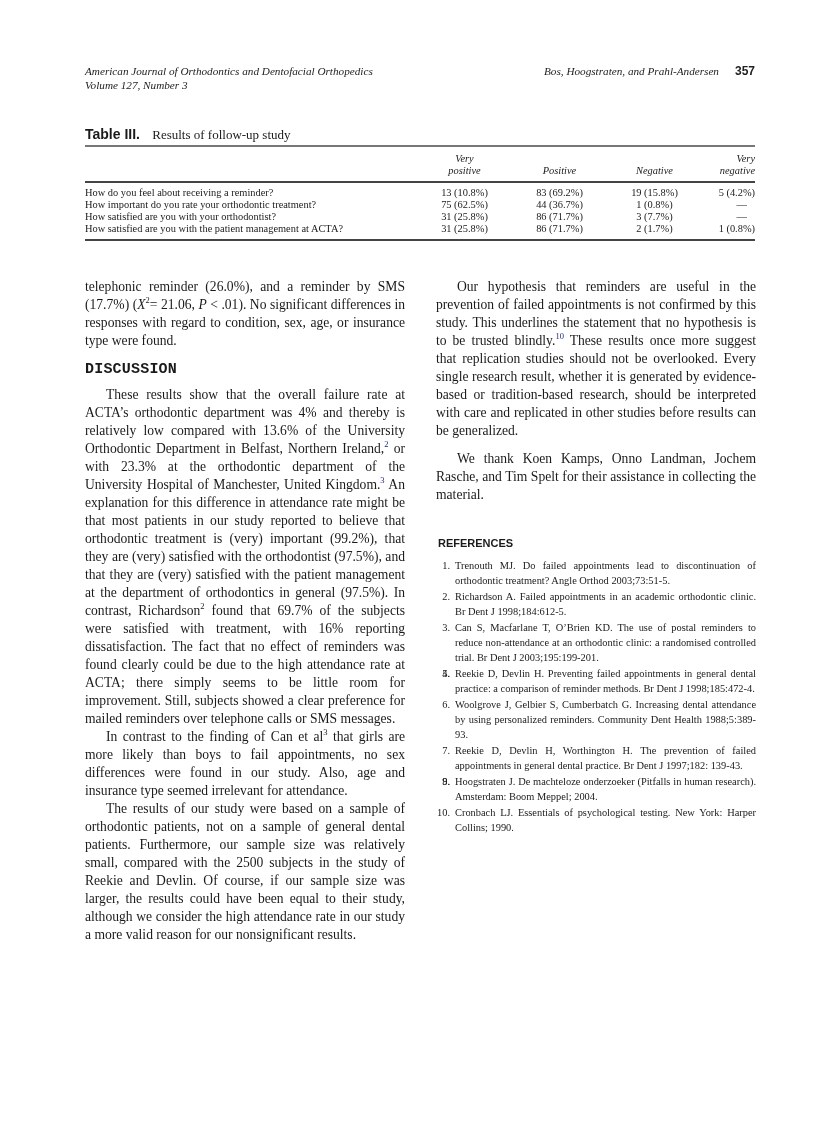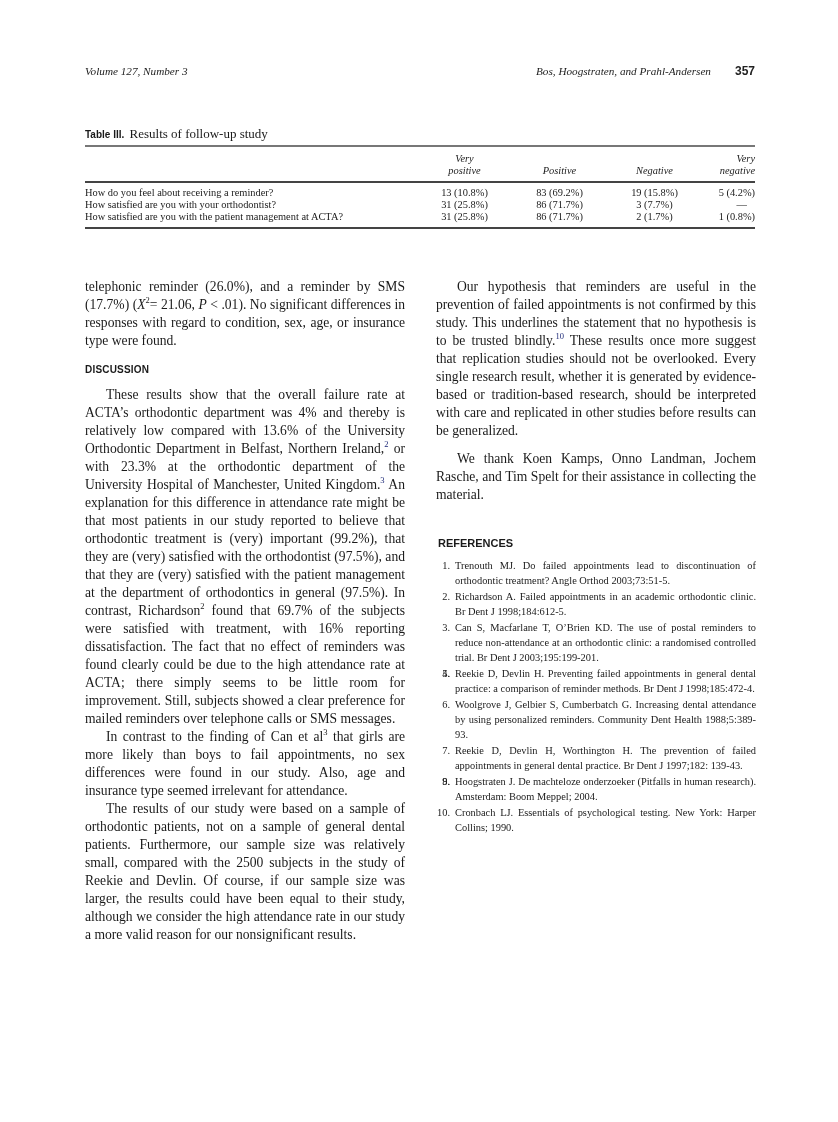--- a/index.html
+++ b/index.html
@@ -1,56 +1,57 @@
 <!DOCTYPE html>
 <html><head>
   <meta charset="utf-8">
   <style>
     html, body { margin: 0; padding: 0; background: #ffffff; }
     body { width: 838px; height: 1122px; position: relative; overflow: hidden; color: #1a1a1a; font-family: "Liberation Serif", serif; }
     .running-head { position: absolute; left: 85px; top: 64px; width: 670px; font-size: 11.2px; font-style: italic; line-height: 14px; color: #222; }
     .running-head .left { position: absolute; left: 0; top: 0; }
     .running-head .right { position: absolute; right: 0; top: 0; white-space: nowrap; }
-    .running-head .page-num { font-family: "Liberation Sans", sans-serif; font-style: normal; font-weight: bold; font-size: 12px; margin-left: 24px; color: #222; }
+    .running-head .page-num { font-family: "Liberation Sans", sans-serif; font-style: normal; font-weight: bold; font-size: 12px; margin-left: 16px; color: #222; }
 
     .table-caption { position: absolute; left: 85px; top: 126px; font-size: 13px; color: #1a1a1a; }
-    .table-caption .label { font-family: "Liberation Sans", sans-serif; font-size: 10px; font-weight: bold; margin-right: 2px; }
+    .table-caption .label { font-family: "Liberation Sans", sans-serif; font-size: 14px; font-weight: bold; margin-right: 9px; }
 
     .table-wrap { position: absolute; left: 85px; top: 145px; width: 670px; }
     .rule { height: 2px; background: #777; }
     .rule.dark { height: 2px; background: #444; }
     table { border-collapse: collapse; width: 670px; font-size: 10.4px; line-height: 12px; }
     thead th { font-weight: normal; font-style: italic; vertical-align: bottom; padding: 6px 0 4px 0; text-align: center; }
     thead th.last { text-align: right; }
     tbody td { padding: 0; height: 12px; text-align: center; white-space: nowrap; }
     tbody td.q { text-align: left; }
     tbody td.last { text-align: right; }
     tbody tr:first-child td { padding-top: 4px; }
     tbody tr:last-child td { padding-bottom: 4px; margin-top: 44px; }
     col.c-q { width: 332px; } col.c1 { width: 95px; } col.c2 { width: 95px; } col.c3 { width: 95px; } col.c4 { width: 53px; }
 
     .col { position: absolute; top: 278px; width: 320px; font-size: 13.6px; line-height: 18px; text-align: justify; color: #1a1a1a; }
     .col.left { left: 85px; }
     .col.right { left: 436px; }
     .col p { margin: 0; }
     .col p.indent { text-indent: 21px; }
     .col p.gap { margin-top: 10px; }
-    .section-head { font-family: Liberation Sans, sans-serif; font-weight: bold; font-size: 10px; letter-spacing: 0.2px; margin: 12px 0 8px 0; line-height: 16px; }
+    .section-head { font-family: Liberation Mono, monospace; font-weight: bold; font-size: 15px; letter-spacing: 0.2px; margin: 12px 0 8px 0; line-height: 16px; }
     sup { font-size: 8.5px; line-height: 0; vertical-align: super; color: #1e2a78; }
 
     .refs-head { position: absolute; left: 438px; top: 537px; font-family: Liberation Sans, sans-serif; font-weight: bold; font-size: 11px; }
     .refs { position: absolute; left: 436px; top: 558px; width: 320px; margin: 0; padding: 0; list-style: none; font-size: 10.4px; line-height: 15.3px; text-align: justify; }
     .refs li { position: relative; padding-left: 19px; margin-bottom: 0.3px; }
     .refs li .num { position: absolute; left: 0; width: 14px; text-align: right; }
   </style>
 </head>
 <body>
 
 <div class="running-head">
   <div class="left">
+    <div>American Journal of Orthodontics and Dentofacial Orthopedics</div>
     <div>Volume 127, Number 3</div>
   </div>
   <div class="right">
     <span>Bos, Hoogstraten, and Prahl-Andersen</span><span class="page-num">357</span>
   </div>
 </div>
 
 <div class="table-caption">
   <span class="label">Table III.</span>
   <span>Results of follow-up study</span>
@@ -92,20 +93,27 @@
     </thead>
     <tbody>
       <tr>
         <td class="q">How do you feel about receiving a reminder?</td>
         <td>13 (10.8%)</td>
         <td>83 (69.2%)</td>
         <td>19 (15.8%)</td>
         <td class="last">5 (4.2%)</td>
       </tr>
       <tr>
+        <td class="q">How important do you rate your orthodontic treatment?</td>
+        <td>75 (62.5%)</td>
+        <td>44 (36.7%)</td>
+        <td>1 (0.8%)</td>
+        <td class="last" style="padding-right:8px;">—</td>
+      </tr>
+      <tr>
         <td class="q">How satisfied are you with your orthodontist?</td>
         <td>31 (25.8%)</td>
         <td>86 (71.7%)</td>
         <td>3 (7.7%)</td>
         <td class="last" style="padding-right:8px;">—</td>
       </tr>
       <tr>
         <td class="q">How satisfied are you with the patient management at ACTA?</td>
         <td>31 (25.8%)</td>
         <td>86 (71.7%)</td>

